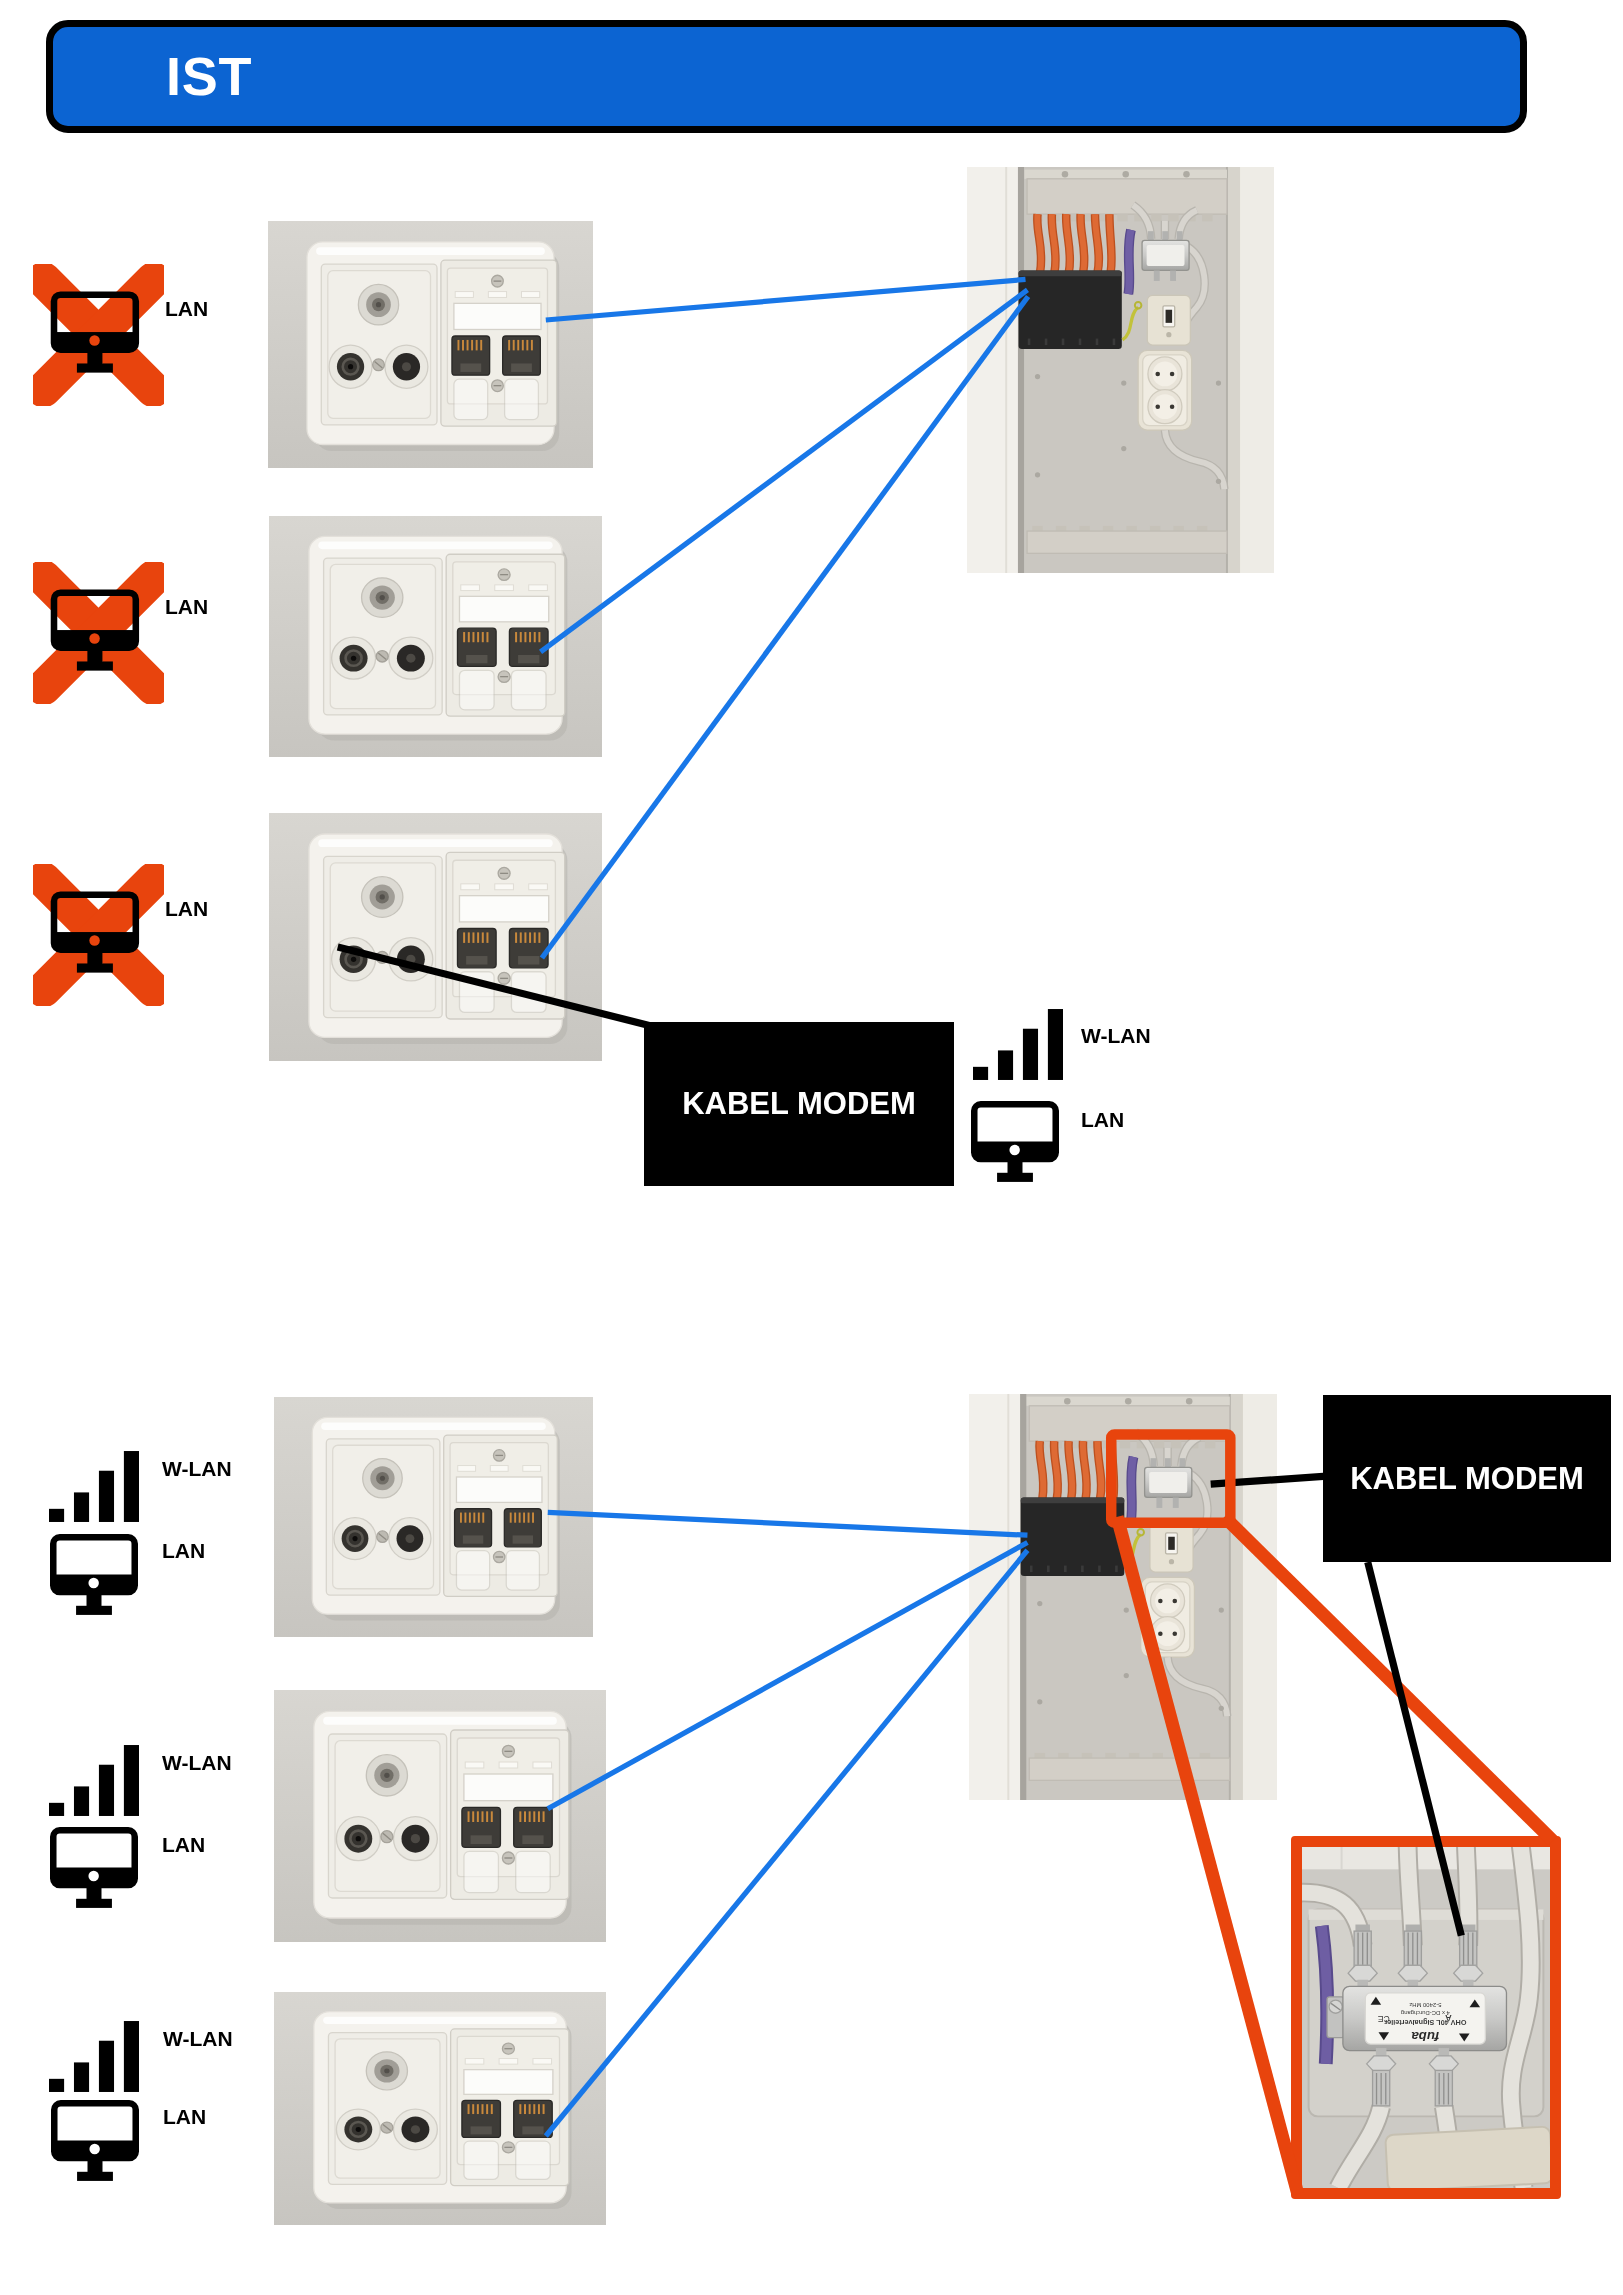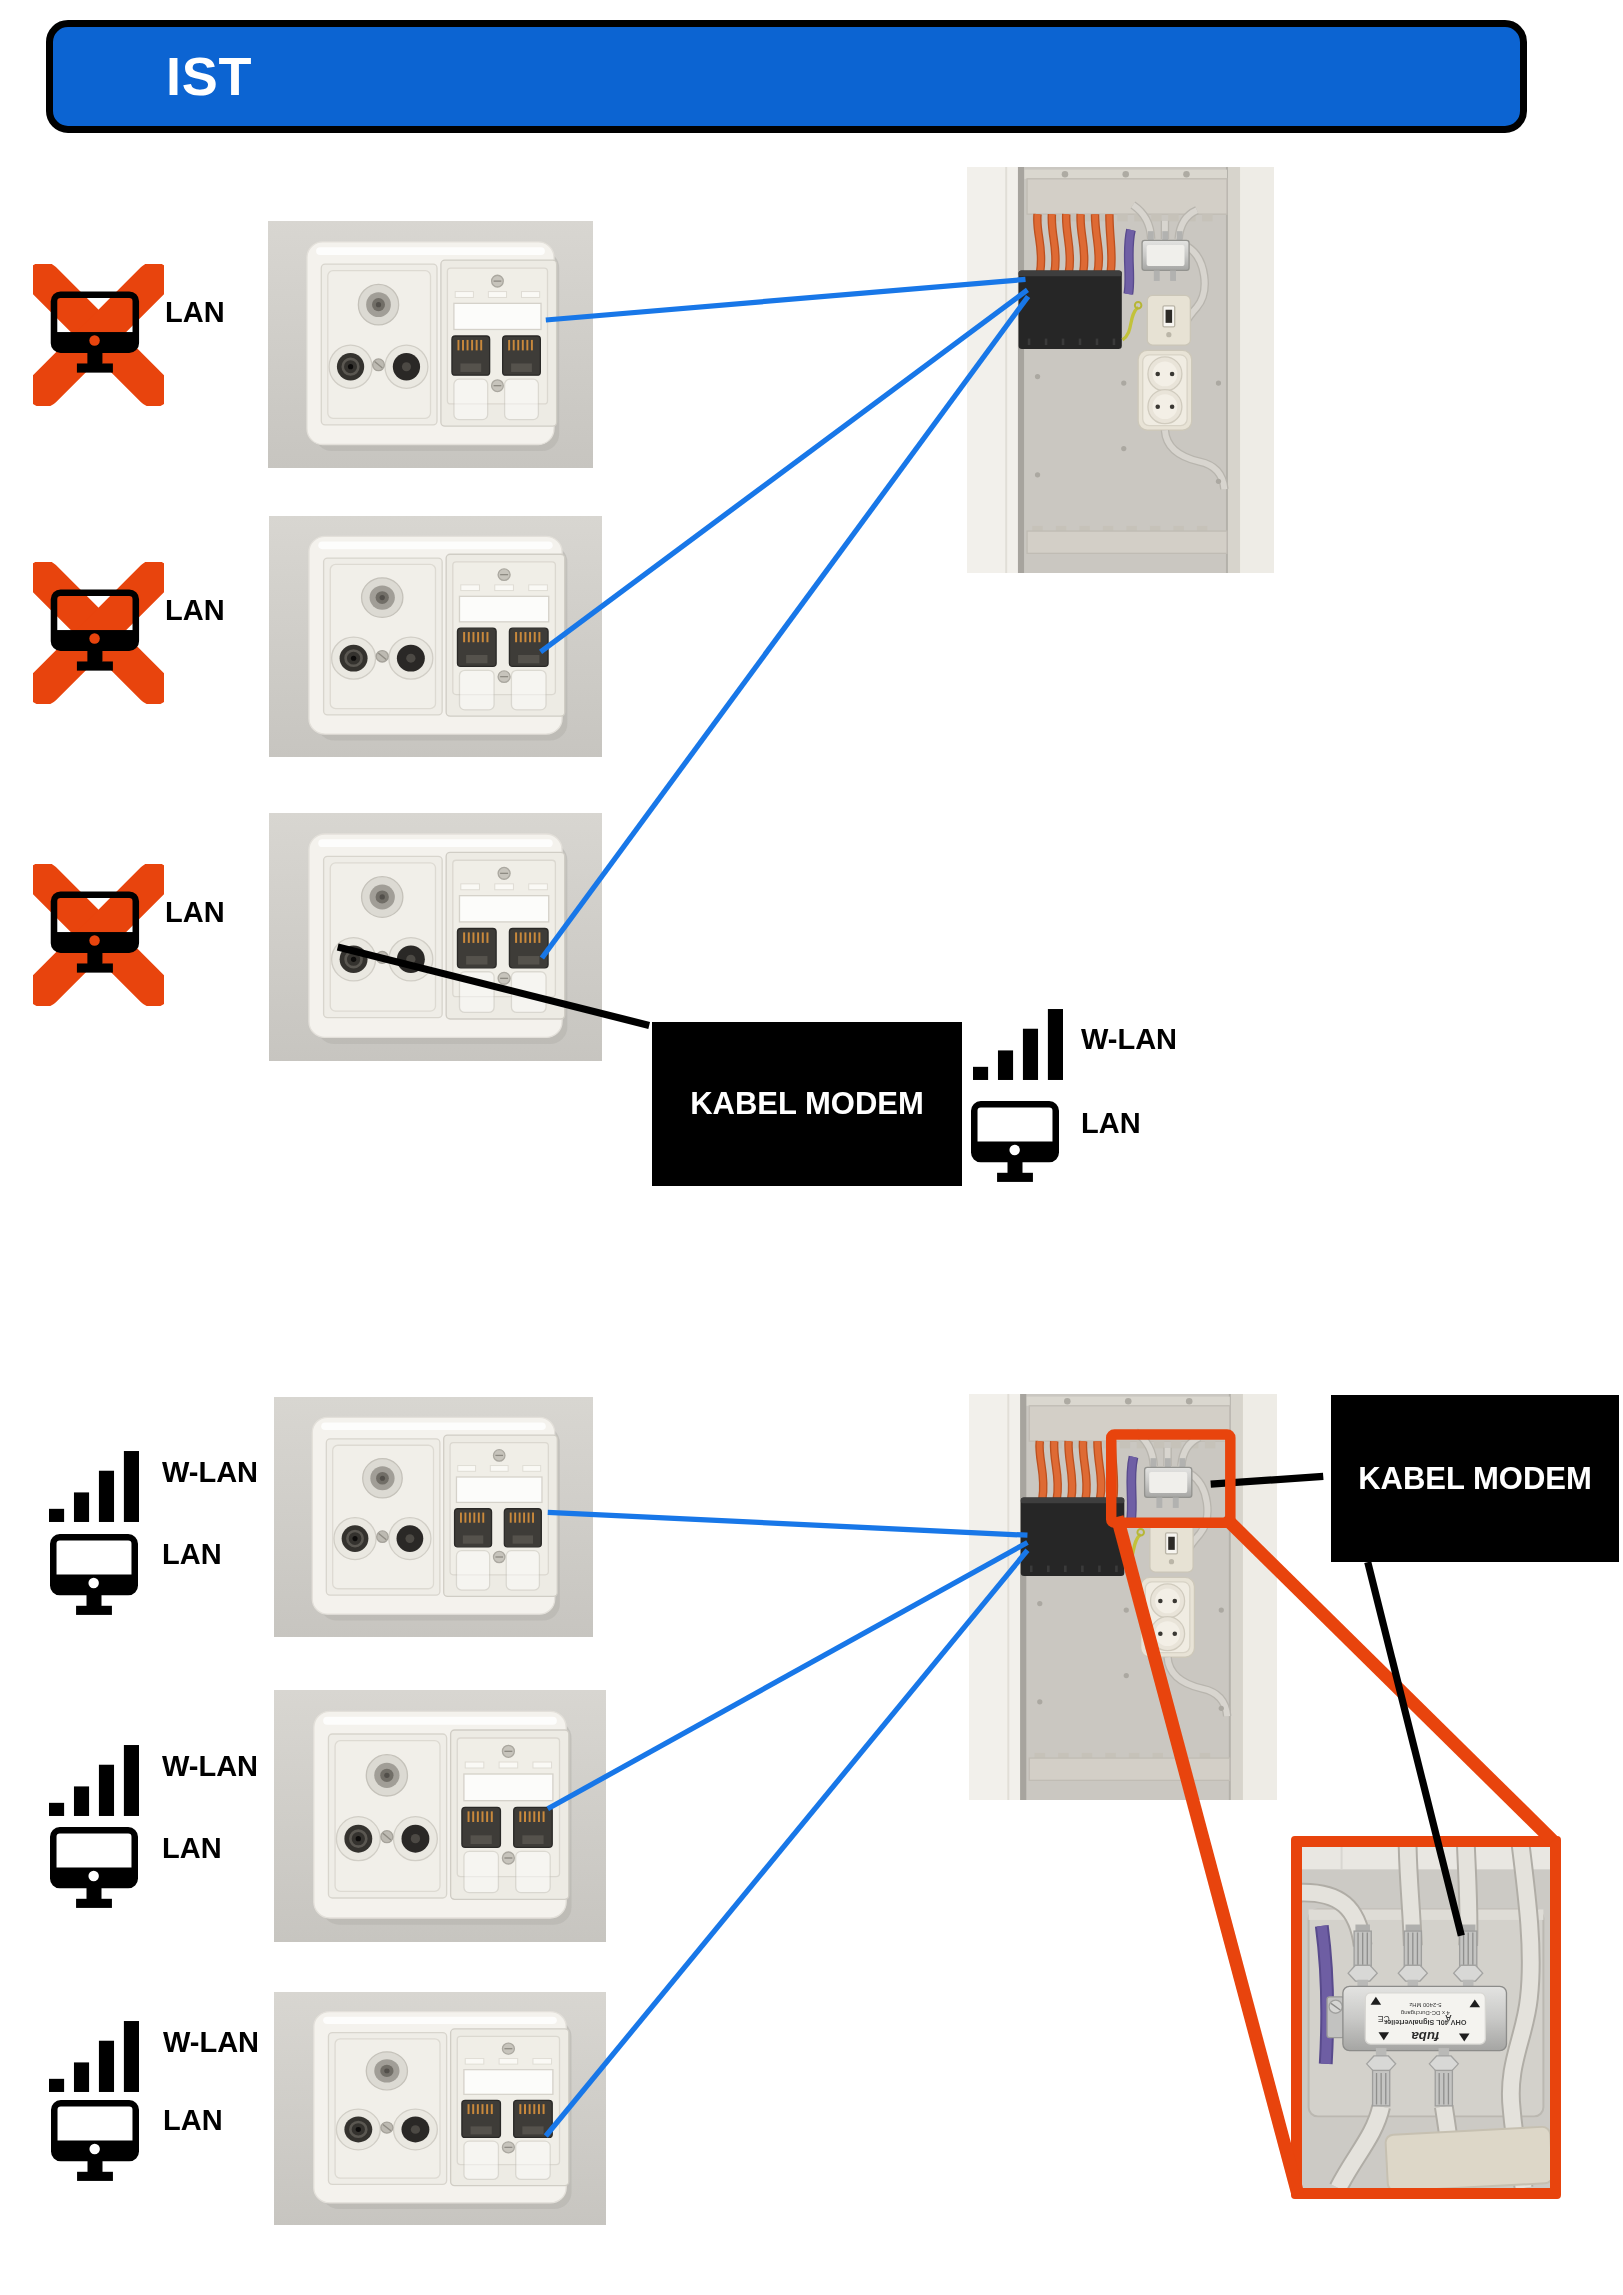--- a/index.html
+++ b/index.html
@@ -10,27 +10,27 @@
   .banner {
     position:absolute; left:46px; width:1481px; height:113px;
     background:#0C64D2; border:7.2px solid #000; border-radius:22px;
     box-sizing:border-box; display:flex; align-items:center; padding-left:113px;
     z-index:1;
   }
   .banner .banner-text { color:#fff; font-weight:bold; font-size:54px; letter-spacing:0.7px; }
   .photo { position:absolute; z-index:1; }
   .icon  { position:absolute; z-index:2; }
   .icon-label {
-    position:absolute; z-index:2; color:#000; font-weight:bold; font-size:29px; line-height:1;
+    position:absolute; z-index:2; color:#000; font-weight:bold; font-size:21px; line-height:1;
     white-space:nowrap;
   }
   .km-box {
     position:absolute; background:#000; color:#fff; z-index:6;
     display:flex; align-items:center; justify-content:center;
-    font-weight:bold; font-size:31px; white-space:nowrap;margin-left:8px;
+    font-weight:bold; font-size:31px; white-space:nowrap;
   }
   .overlay { position:absolute; left:0; top:0; width:1623px; height:2295px; z-index:5; pointer-events:none; }
   .full { width:100%; height:100%; display:block; }
   .splitter-frame {
     position:absolute; z-index:4; box-sizing:border-box;
     border:11.8px solid #E8440D; background:#CCCAC5; border-radius:3.9px;
   }
 </style>
 </head>
 <body>

